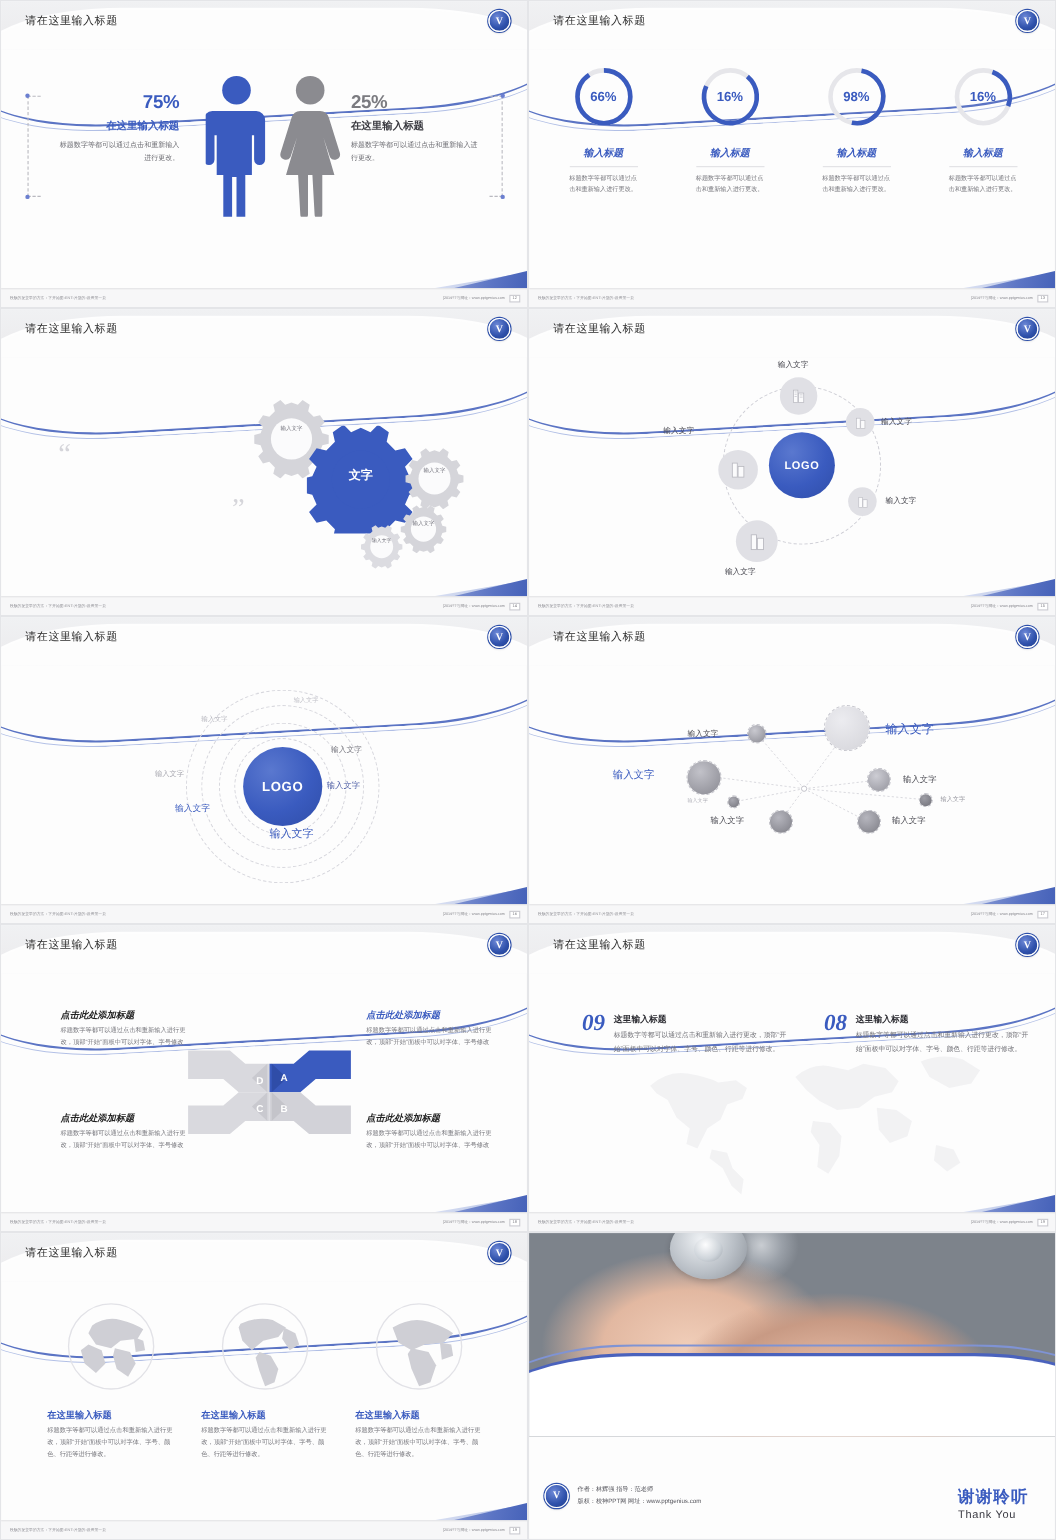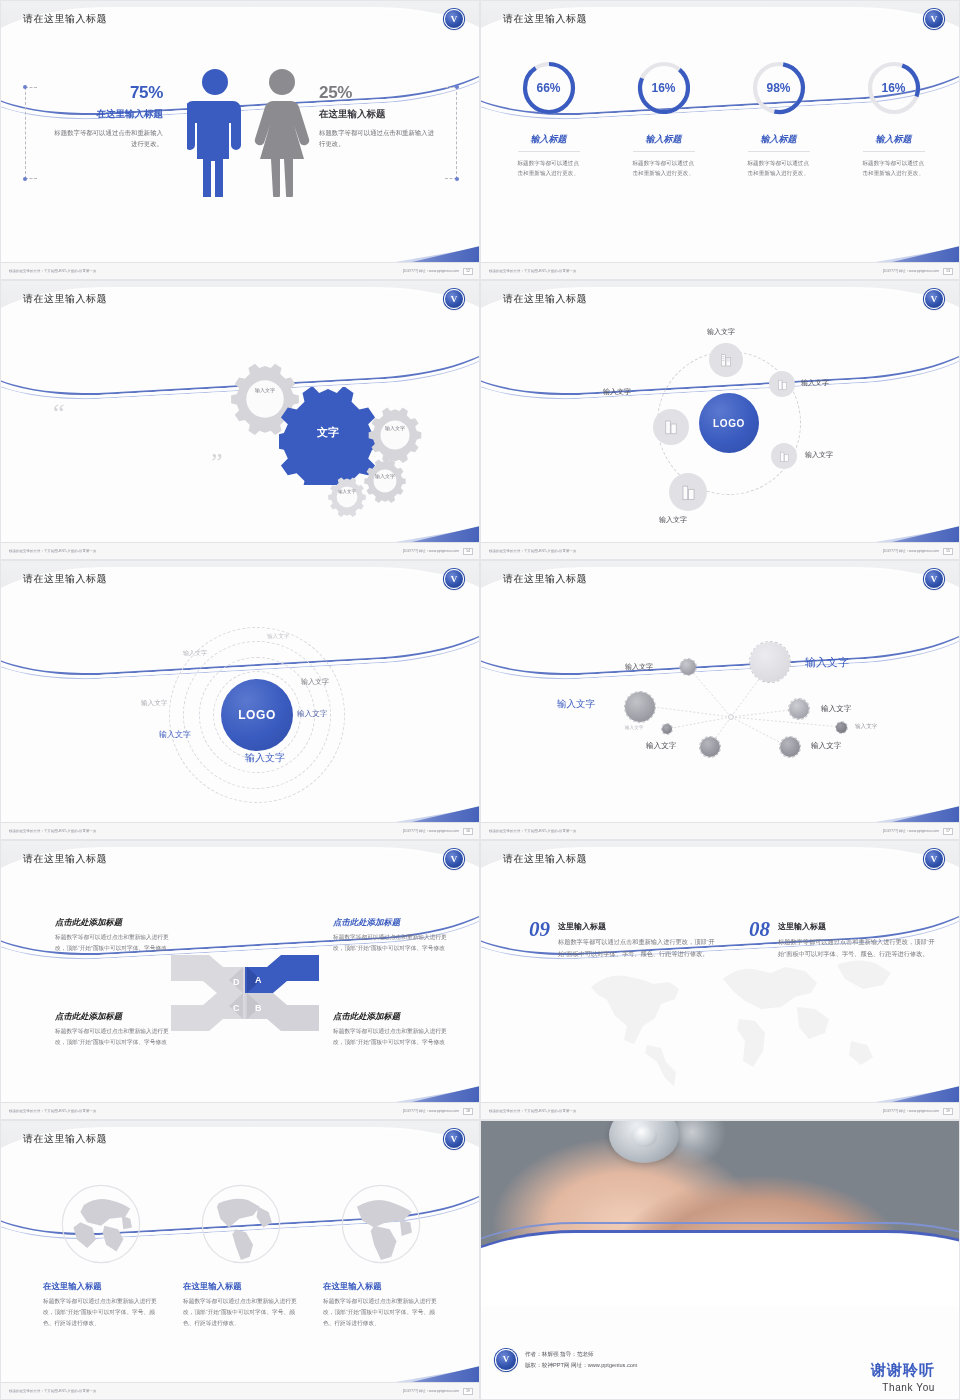--- a/index.html
+++ b/index.html
@@ -771,19 +771,19 @@
     <div style="position:absolute; left:14px; bottom:28px; display:flex; align-items:center; gap:8px;">
       <div class="seal" style="position:static; width:22px; height:22px;">
         <span>V</span>
       </div>
       <div>
         <div class="credit">作者：林辉强    指导：范老师</div>
         <div class="credit">版权：校神PPT网    网址：www.pptgenius.com</div>
       </div>
     </div>
 
-    <div style="position:absolute; right:24px; bottom:6px; text-align:right;">
+    <div style="position:absolute; right:24px; bottom:16px; text-align:left;">
       <div class="thanks-cn">谢谢聆听</div>
       <div class="thanks-en">Thank You</div>
     </div>
   </div>
 
 </div>
 
 </body></html>

